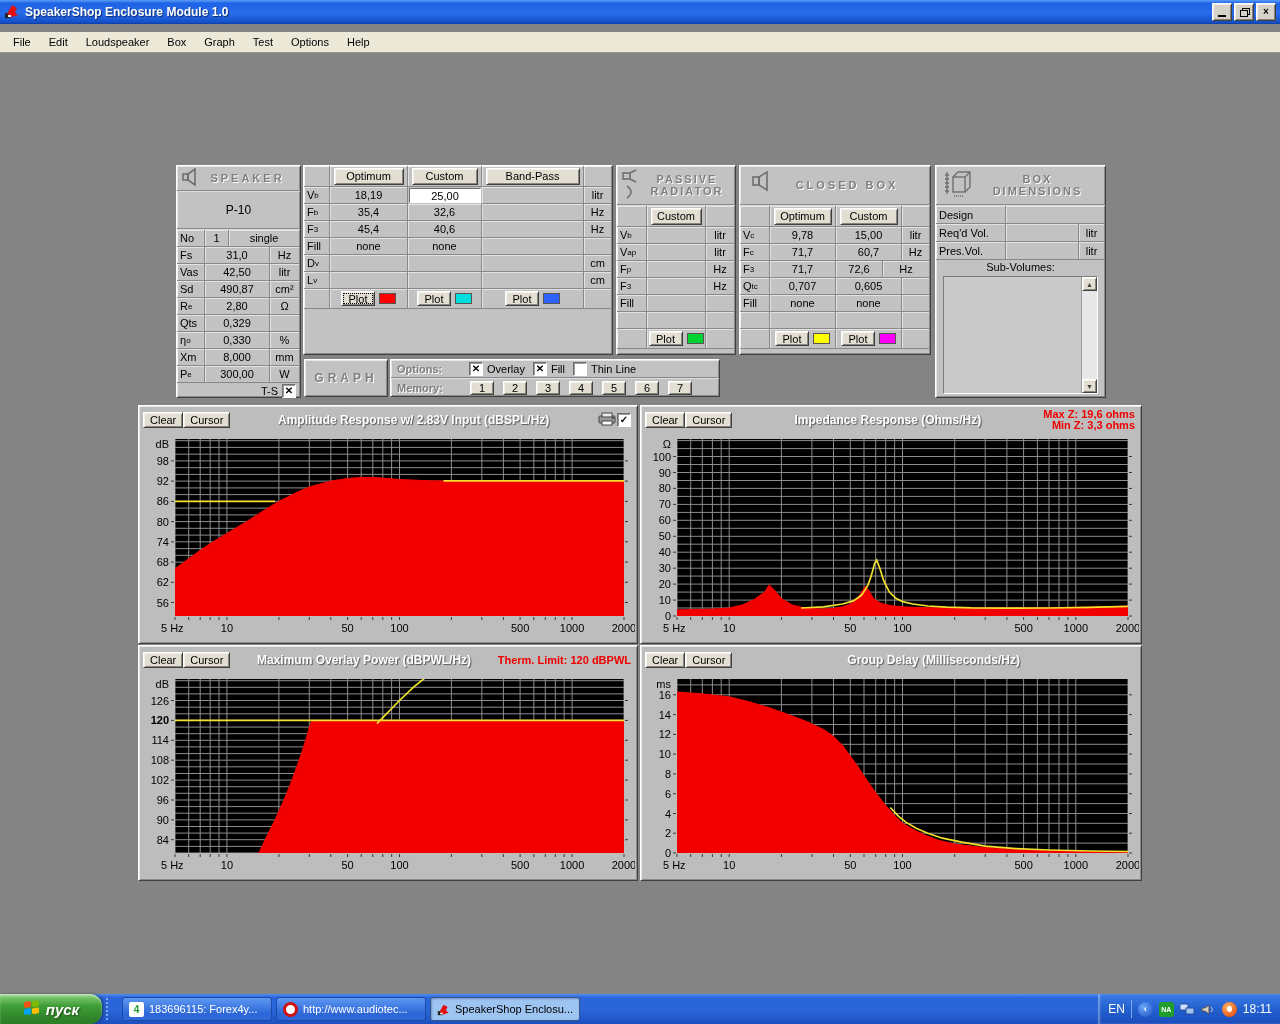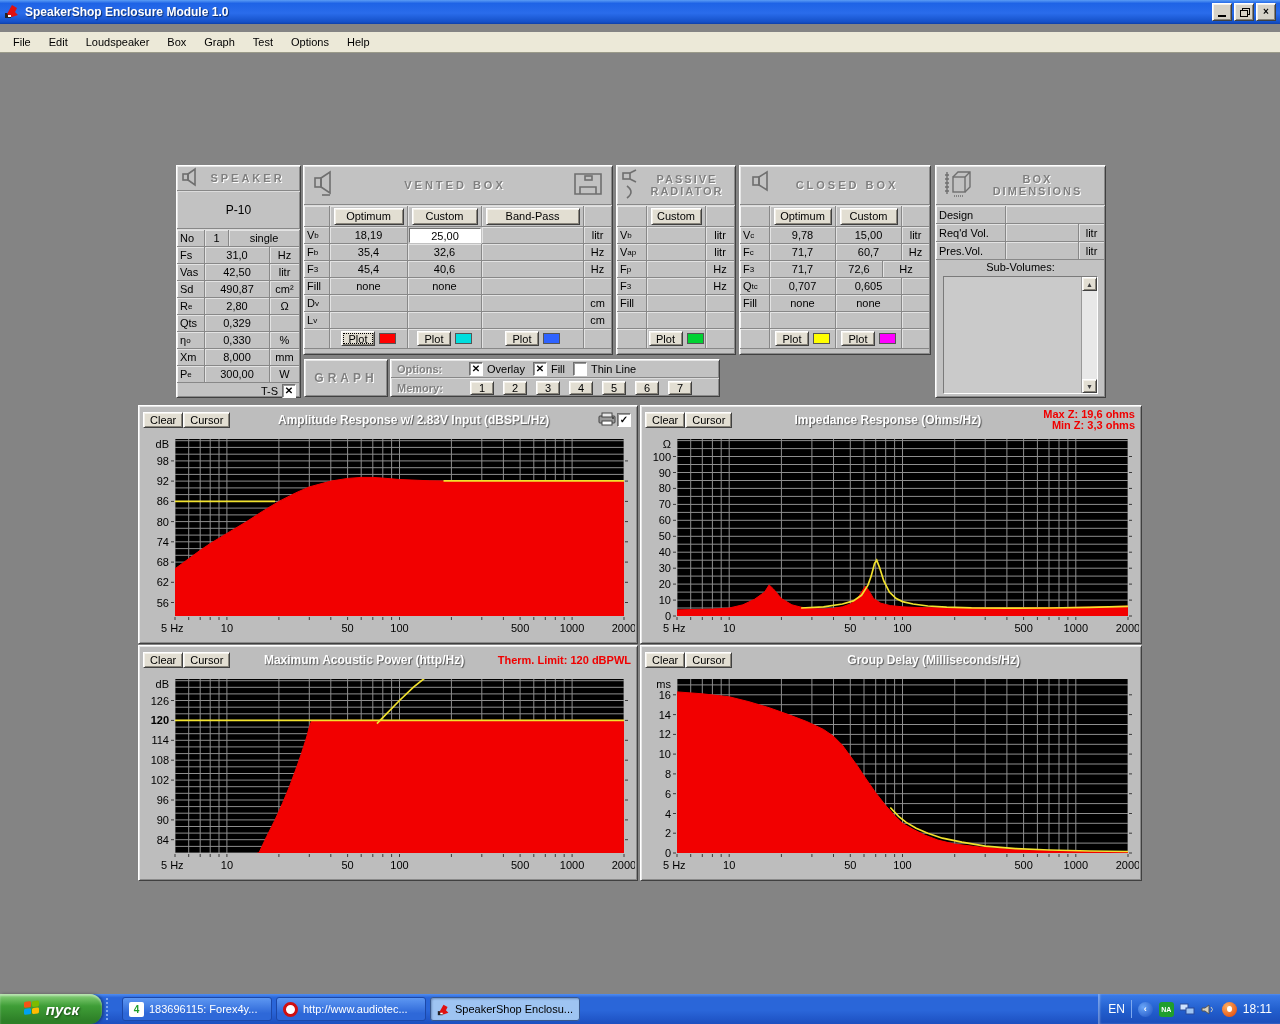--- a/index.html
+++ b/index.html
@@ -190,41 +190,20 @@
           <div class="cell unit" style="flex: 1 1 0%;">W</div>
         </div>
       </div>
     <div style="height:15px;display:flex;align-items:center;justify-content:flex-end;gap:4px;padding-right:4px;">
       <span>T-S</span>
       <span class="cb">✕</span>
     </div>
   </div>
 
   <div class="panel raised" id="vented-panel" style="left:303px;top:165px;width:310px;height:190px;">
-    <div class="panel-header" style="height:40px;padding:0 8px;">
-      <span>
-        <svg width="26" height="30" viewBox="0 0 26 30">
-            <g fill="none" stroke="#6f6f6f" stroke-width="1.6">
-              <rect x="3" y="9" width="6" height="9"></rect>
-              <path d="M9 9 L18 3 L18 24 L9 18 Z"></path>
-              <path d="M10 26 h8"></path>
-            </g>
-          </svg>
-      </span>
-      <span class="ptitle etched">VENTED BOX</span>
-      <span>
-        <svg width="32" height="30" viewBox="0 0 32 30">
-            <g fill="none" stroke="#6f6f6f" stroke-width="1.6">
-              <path d="M3 5 h26 v20 h-26 z"></path>
-              <path d="M8 25 v-7 h16 v7"></path>
-              <rect x="13" y="7" width="7" height="4"></rect>
-            </g>
-          </svg>
-      </span>
-    </div>
     <div id="vented-table">
         <div class="trow" style="height: 21px;">
           <div class="cell" style="width: 26px;"></div>
           <div class="cell val" style="width: 78px;">
             <div class="btn colbtn" style="width: 70px;">Optimum</div>
           </div>
           <div class="cell val" style="width: 74px;">
             <div class="btn colbtn" style="width: 66px;">Custom</div>
           </div>
           <div class="cell val" style="width: 102px;">
@@ -589,21 +568,21 @@
           <text x="380.6" y="201" text-anchor="middle">500</text>
           <text x="432.8" y="201" text-anchor="middle">1000</text>
           <text x="485.0" y="201" text-anchor="middle">2000</text>
         </svg></div>
   </div>
 
   <div class="chart raised" id="chart2" style="left:138px;top:645px;width:500px;height:236px;">
     <div class="chart-header">
       <span class="btn chart-btn">Clear</span>
       <span class="btn chart-btn">Cursor</span>
-      <span class="chart-title">Maximum Acoustic Power (http/Hz)</span>
+      <span class="chart-title">Maximum Overlay Power (dBPWL/Hz)</span>
       <span class="chart-anno">Therm. Limit: 120 dBPWL</span>
     </div>
     <div class="chart-body" id="chart-body-2"><svg xmlns="http://www.w3.org/2000/svg" width="494" height="206" font-family="Liberation Sans, sans-serif" font-size="11">
           <defs>
             <clipPath id="clip2">
               <rect x="34" y="8" width="449" height="174"></rect>
             </clipPath>
           </defs>
           <rect x="34" y="8" width="449" height="174" fill="#000"></rect>
           <path d="M34.0 8V182M47.7 8V182M59.2 8V182M69.2 8V182M78.0 8V182M85.9 8V182M137.9 8V182M168.3 8V182M189.8 8V182M206.6 8V182M220.2 8V182M231.8 8V182M241.8 8V182M250.6 8V182M258.5 8V182M310.4 8V182M340.8 8V182M362.4 8V182M379.1 8V182M392.8 8V182M404.3 8V182M414.3 8V182M423.2 8V182M431.1 8V182M483.0 8V182M34 182.0H483M34 175.4H483M34 168.7H483M34 162.1H483M34 155.5H483M34 148.9H483M34 142.2H483M34 135.6H483M34 129.0H483M34 122.3H483M34 115.7H483M34 109.1H483M34 102.5H483M34 95.8H483M34 89.2H483M34 82.6H483M34 75.9H483M34 69.3H483M34 62.7H483M34 56.1H483M34 49.4H483M34 42.8H483M34 36.2H483M34 29.5H483M34 22.9H483M34 16.3H483M34 9.7H483" stroke="#8e8e8e" stroke-width="1" fill="none" clip-path="url(#clip2)"></path>

